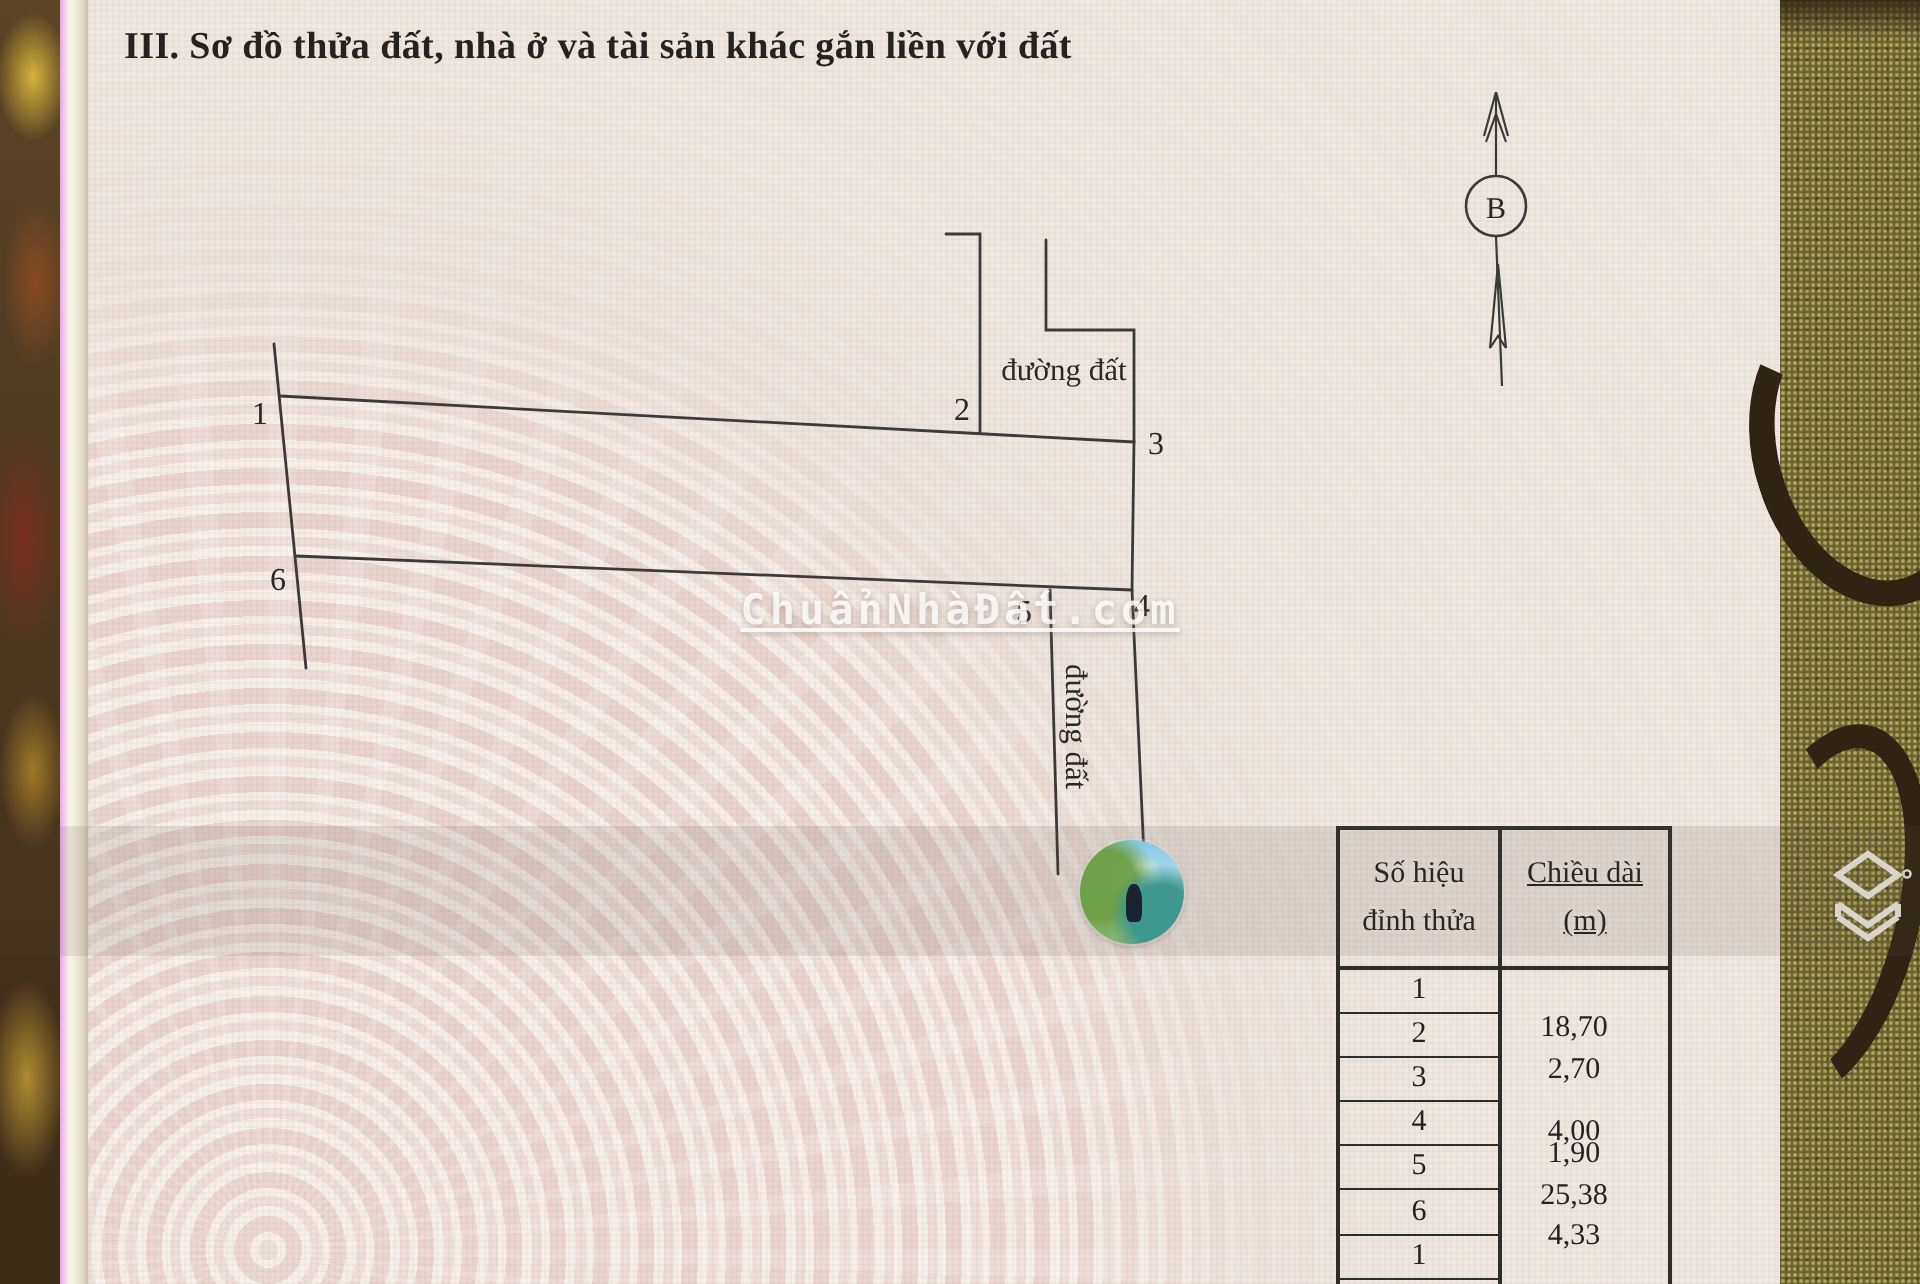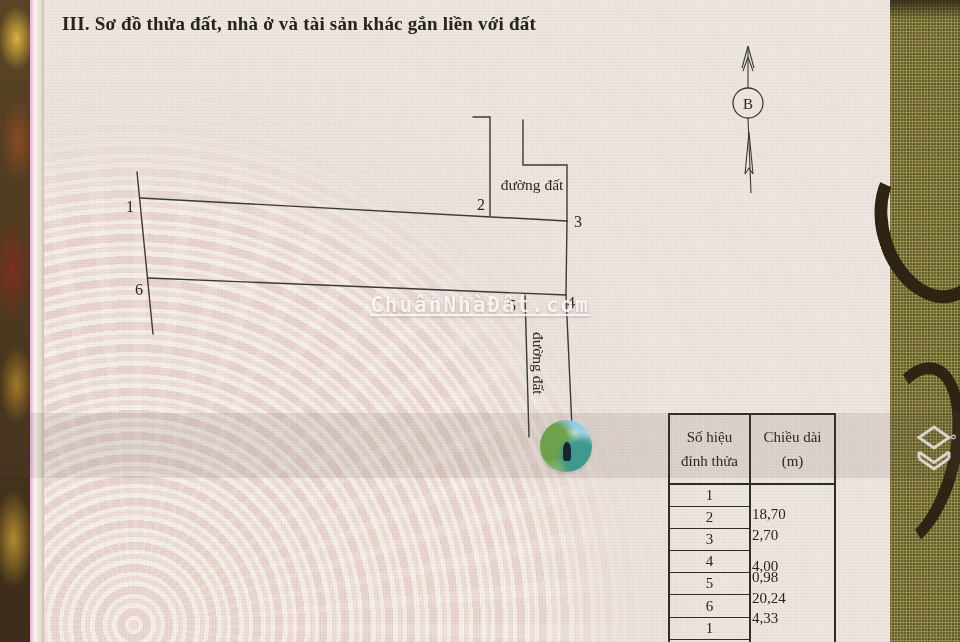--- a/index.html
+++ b/index.html
@@ -58,26 +58,26 @@
   .band{position:absolute;left:0;top:413px;width:960px;height:65px;z-index:5;
     background:rgba(88,74,62,0.12);pointer-events:none;}
 
   
   .vtable{position:absolute;left:668px;top:413px;width:168px;height:235px;z-index:4;
     border:2px solid #2f2d2a;box-sizing:border-box;color:#26221f;}
   .vhead{display:flex;height:68px;border-bottom:2px solid #2f2d2a;}
   .vhead .hc{box-sizing:border-box;display:flex;flex-direction:column;justify-content:center;
     align-items:center;font:15px/1.6 "Liberation Serif", serif;text-align:center;}
   .vhead .hc1{width:81px;border-right:2px solid #2f2d2a;}
-  .vhead .hc2{flex:1;}
+  .vhead .hc2{flex:1;text-decoration:underline;}
   .vbody{position:relative;height:163px;overflow:hidden;}
   .vcol{position:absolute;left:0;top:0;width:81px;height:100%;border-right:2px solid #2f2d2a;box-sizing:border-box;}
   .vrow{height:21.1px;border-bottom:1.5px solid #2f2d2a;display:flex;align-items:center;
     justify-content:center;font:15px "Liberation Serif", serif;}
-  .vlen{position:absolute;right:12px;width:70px;height:18px;text-align:left;
+  .vlen{position:absolute;right:12px;width:70px;height:18px;text-align:center;
     font:15px "Liberation Serif", serif;}
 
   
   .wm-site{position:absolute;left:480px;top:305px;transform:translate(-50%,-50%);z-index:6;
     font:bold 21px "DejaVu Sans Mono", monospace;letter-spacing:2px;
     color:rgba(255,255,255,0.82);text-shadow:0 1px 3px rgba(140,120,105,0.5);white-space:nowrap;text-decoration:underline;}
   .avatar{position:absolute;left:540px;top:420px;width:52px;height:52px;border-radius:50%;z-index:6;
     box-shadow:0 0 0 1px rgba(255,255,255,0.25), 0 1px 3px rgba(40,40,40,0.3);
     background:
       radial-gradient(circle at 78% 72%, rgba(58,150,142,0.95) 0 28%, rgba(0,0,0,0) 46%),
@@ -171,22 +171,22 @@
         <div class="vrow">2</div>
         <div class="vrow">3</div>
         <div class="vrow">4</div>
         <div class="vrow">5</div>
         <div class="vrow">6</div>
         <div class="vrow">1</div>
       </div>
       <div class="vlen" style="top:21px">18,70</div>
       <div class="vlen" style="top:42px">2,70</div>
       <div class="vlen" style="top:73px">4,00</div>
-      <div class="vlen" style="top:84px">0,98</div>
-      <div class="vlen" style="top:105px">20,24</div>
+      <div class="vlen" style="top:84px">1,90</div>
+      <div class="vlen" style="top:105px">25,38</div>
       <div class="vlen" style="top:125px">4,33</div>
     </div>
   </div>
 
   <div class="wm-site">ChuẩnNhàĐất.com</div>
   <div class="avatar"></div>
 
 </div>
 
 </body></html>

